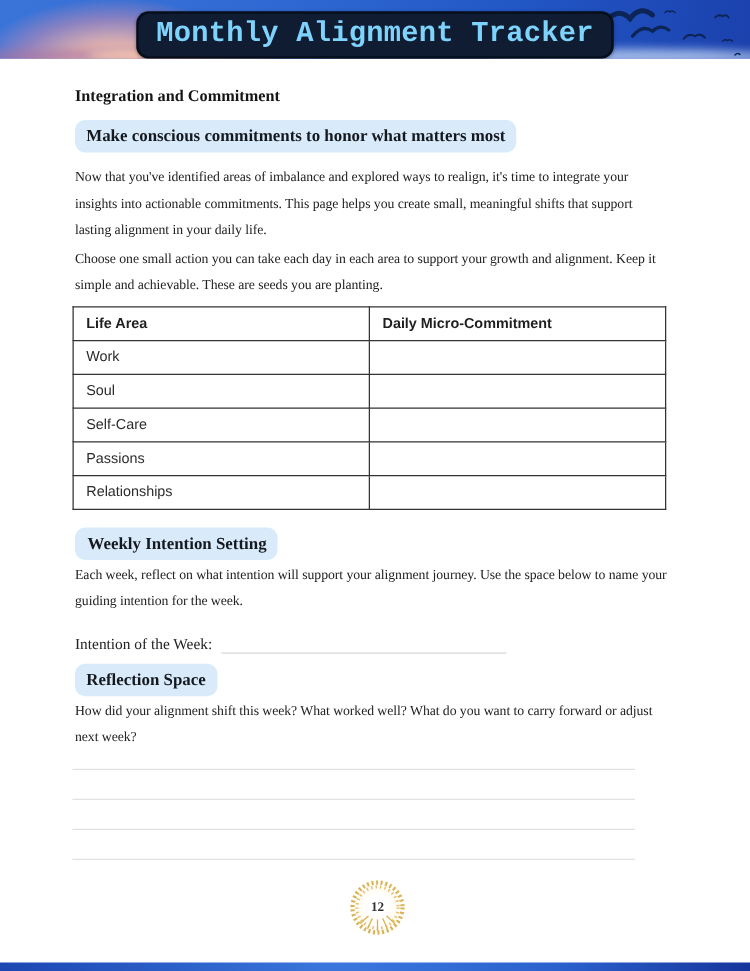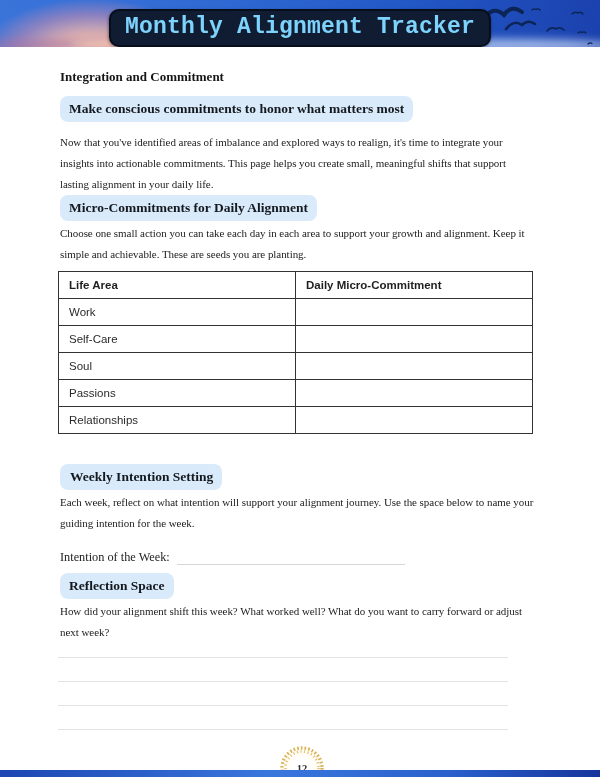--- a/index.html
+++ b/index.html
@@ -33,21 +33,21 @@
 
   
   .content { padding:0 56px 0 60px; }
   .sec-heading { margin-top:22px; font-size:13px; font-weight:bold; color:#161616; }
   .pill {
     display:table; background:#d9ebfa; border-radius:8px;
     padding:5px 9px; font-size:13.5px; line-height:16px; font-weight:bold; color:#14181f;
   }
   .pill.m1 { margin-top:11px; }
   .pill.m2 { margin-top:0px; }
-  .pill.m3 { margin-top:30px;padding-left:10px; }
+  .pill.m3 { margin-top:14px;padding-left:10px; }
   .pill.m4 { margin-top:8px; }
   p.body { margin-top:10px; width:474px; font-size:11px; line-height:21px; color:#222; letter-spacing:-0.05px; }
   p.body.tight { margin-top:2px; }
 
   
   table.mc {
     margin:6px 0 0 -2px; width:475px; border-collapse:collapse;
     font-family:"Liberation Sans", sans-serif; font-size:11.5px; color:#2b2b2b;border-radius:17px;
   }
   table.mc th, table.mc td { border:1.5px solid #333; padding:6px 10px; text-align:left; height:27px; }
@@ -103,45 +103,44 @@
     </div>
   </div>
 
   <div class="content">
 
     <div class="sec-heading">Integration and Commitment</div>
 
     <div class="pill m1">Make conscious commitments to honor what matters most</div>
     <p class="body">Now that you've identified areas of imbalance and explored ways to realign, it's time to integrate your insights into actionable commitments. This page helps you create small, meaningful shifts that support lasting alignment in your daily life.</p>
 
-    <div class="pill m2">Micro-Commitments for Daily Alignment</div>
     <p class="body tight">Choose one small action you can take each day in each area to support your growth and alignment. Keep it simple and achievable. These are seeds you are planting.</p>
 
     <table class="mc">
       <colgroup>
           <col class="c1">
           <col>
         </colgroup>
       <thead>
         <tr>
           <th>Life Area</th>
           <th>Daily Micro-Commitment</th>
         </tr>
       </thead>
       <tbody>
         <tr>
           <td>Work</td>
           <td></td>
         </tr>
         <tr>
-          <td>Self-Care</td>
+          <td>Soul</td>
           <td></td>
         </tr>
         <tr>
-          <td>Soul</td>
+          <td>Self-Care</td>
           <td></td>
         </tr>
         <tr>
           <td>Passions</td>
           <td></td>
         </tr>
         <tr>
           <td>Relationships</td>
           <td></td>
         </tr>

